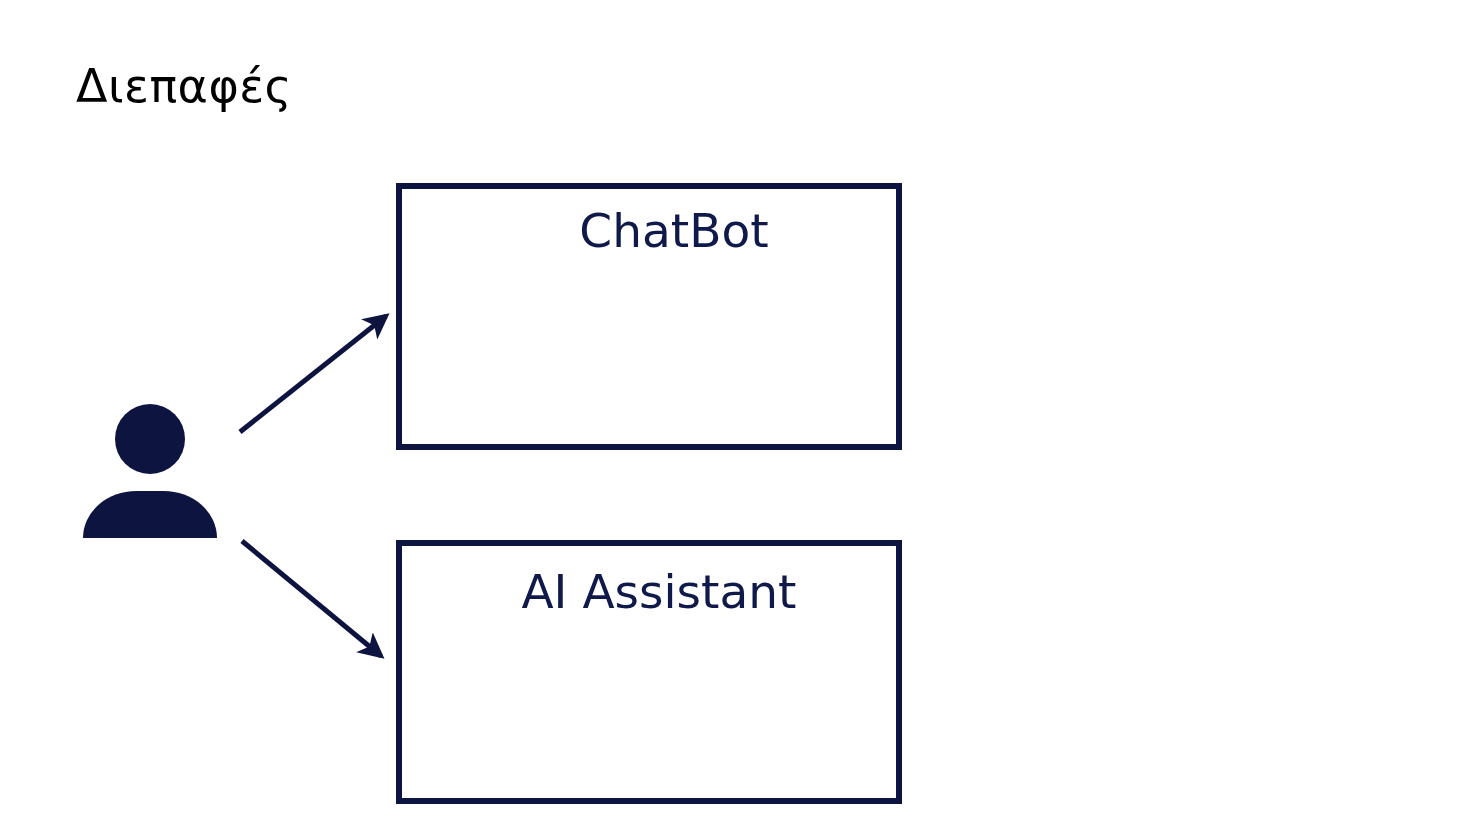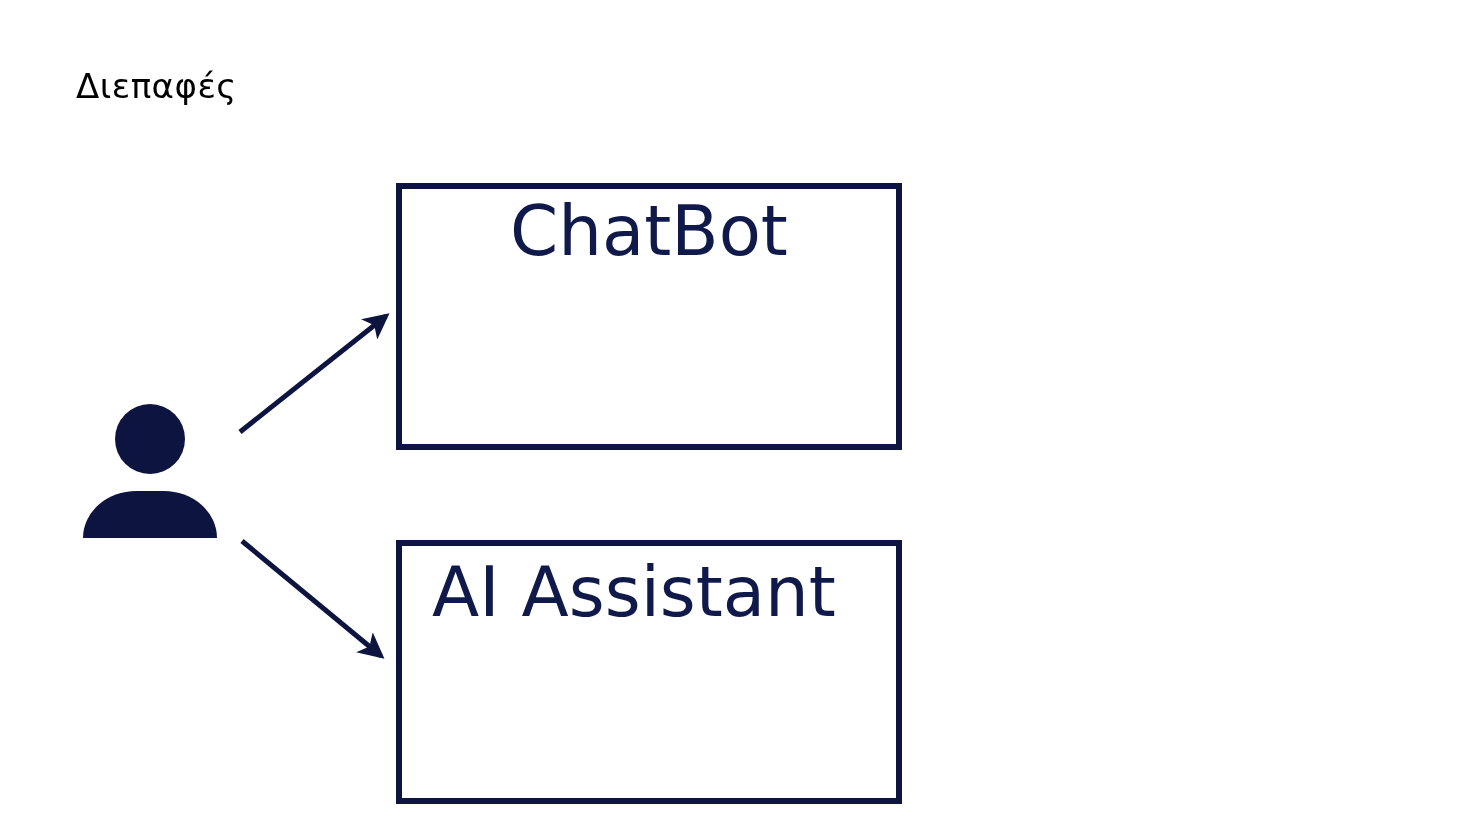--- a/index.html
+++ b/index.html
@@ -17,21 +17,21 @@
     height: 828px;
     background: #ffffff;
     overflow: hidden;
   }
 
   
   .slide-title {
     position: absolute;
     left: 76px;
     top: 57px;
-    font-size: 34px;
+    font-size: 46px;
     line-height: 58px;
     color: #000000;
     font-weight: 400;
     white-space: nowrap;
     letter-spacing: 0.5px;
   }
 
   
   .node-box {
     position: absolute;
@@ -49,25 +49,26 @@
     left: 396px;
     top: 540px;
     width: 506px;
     height: 264px;
   }
   .node-label {
     position: absolute;
     left: 0;
     width: 100%;
     text-align: center;
-    font-size: 69px;
+    font-size: 47px;
     line-height: 60px;
     color: #0f1a4a;
     font-weight: 400;
     white-space: nowrap;
+    padding-left: 25px;
   }
   #label-chatbot { top: 12px; }
   #label-ai-assistant { top: 16px; transform: translateX(-15px); }
 
   
   #actor {
     position: absolute;
     left: 83px;
     top: 404px;
     width: 134px;

